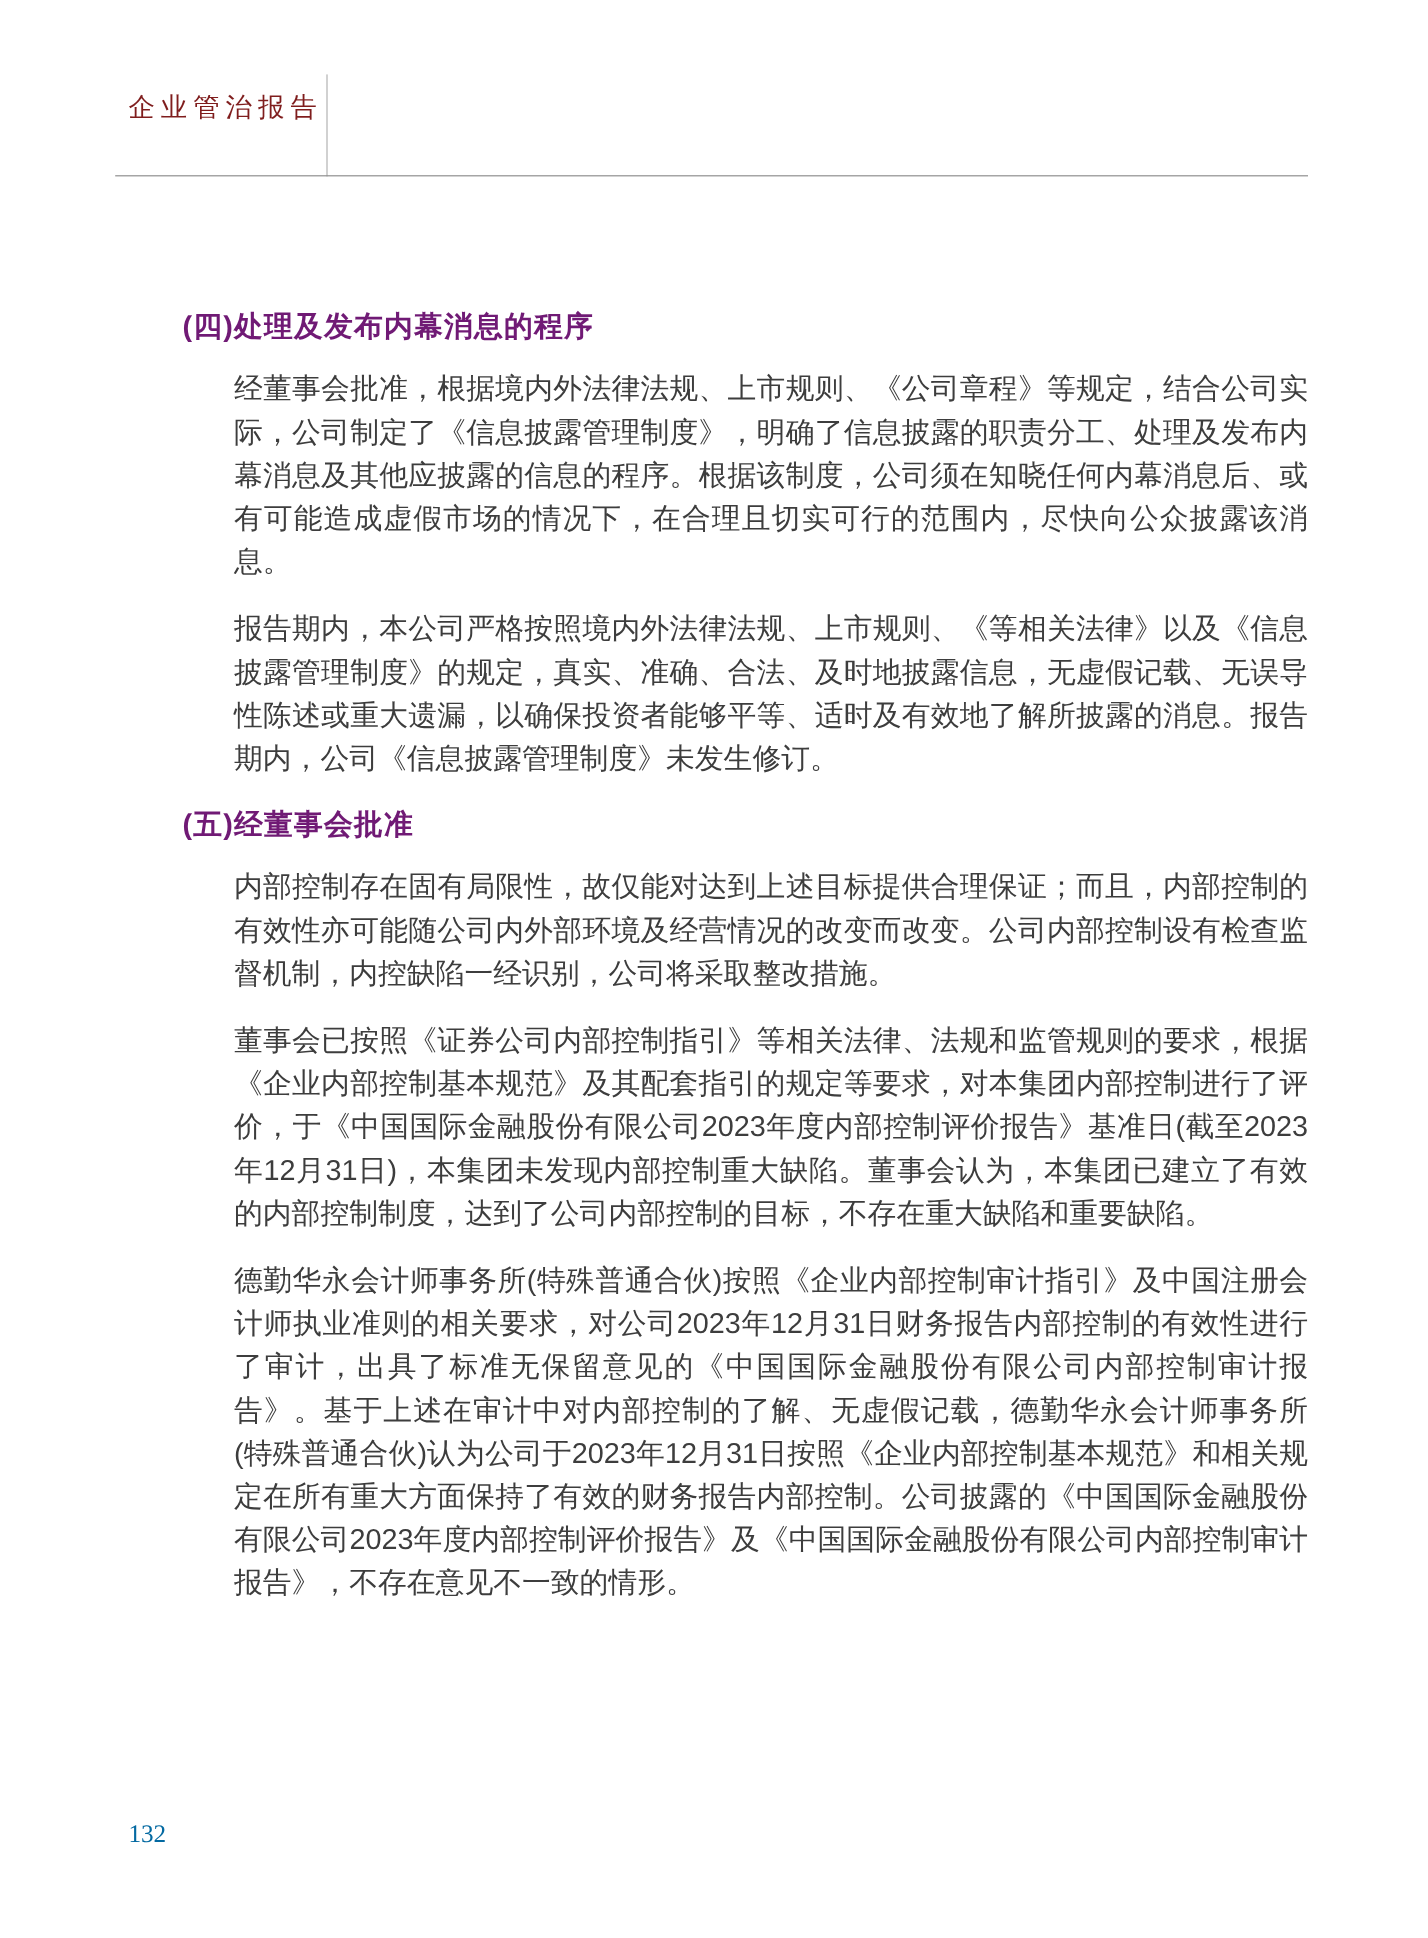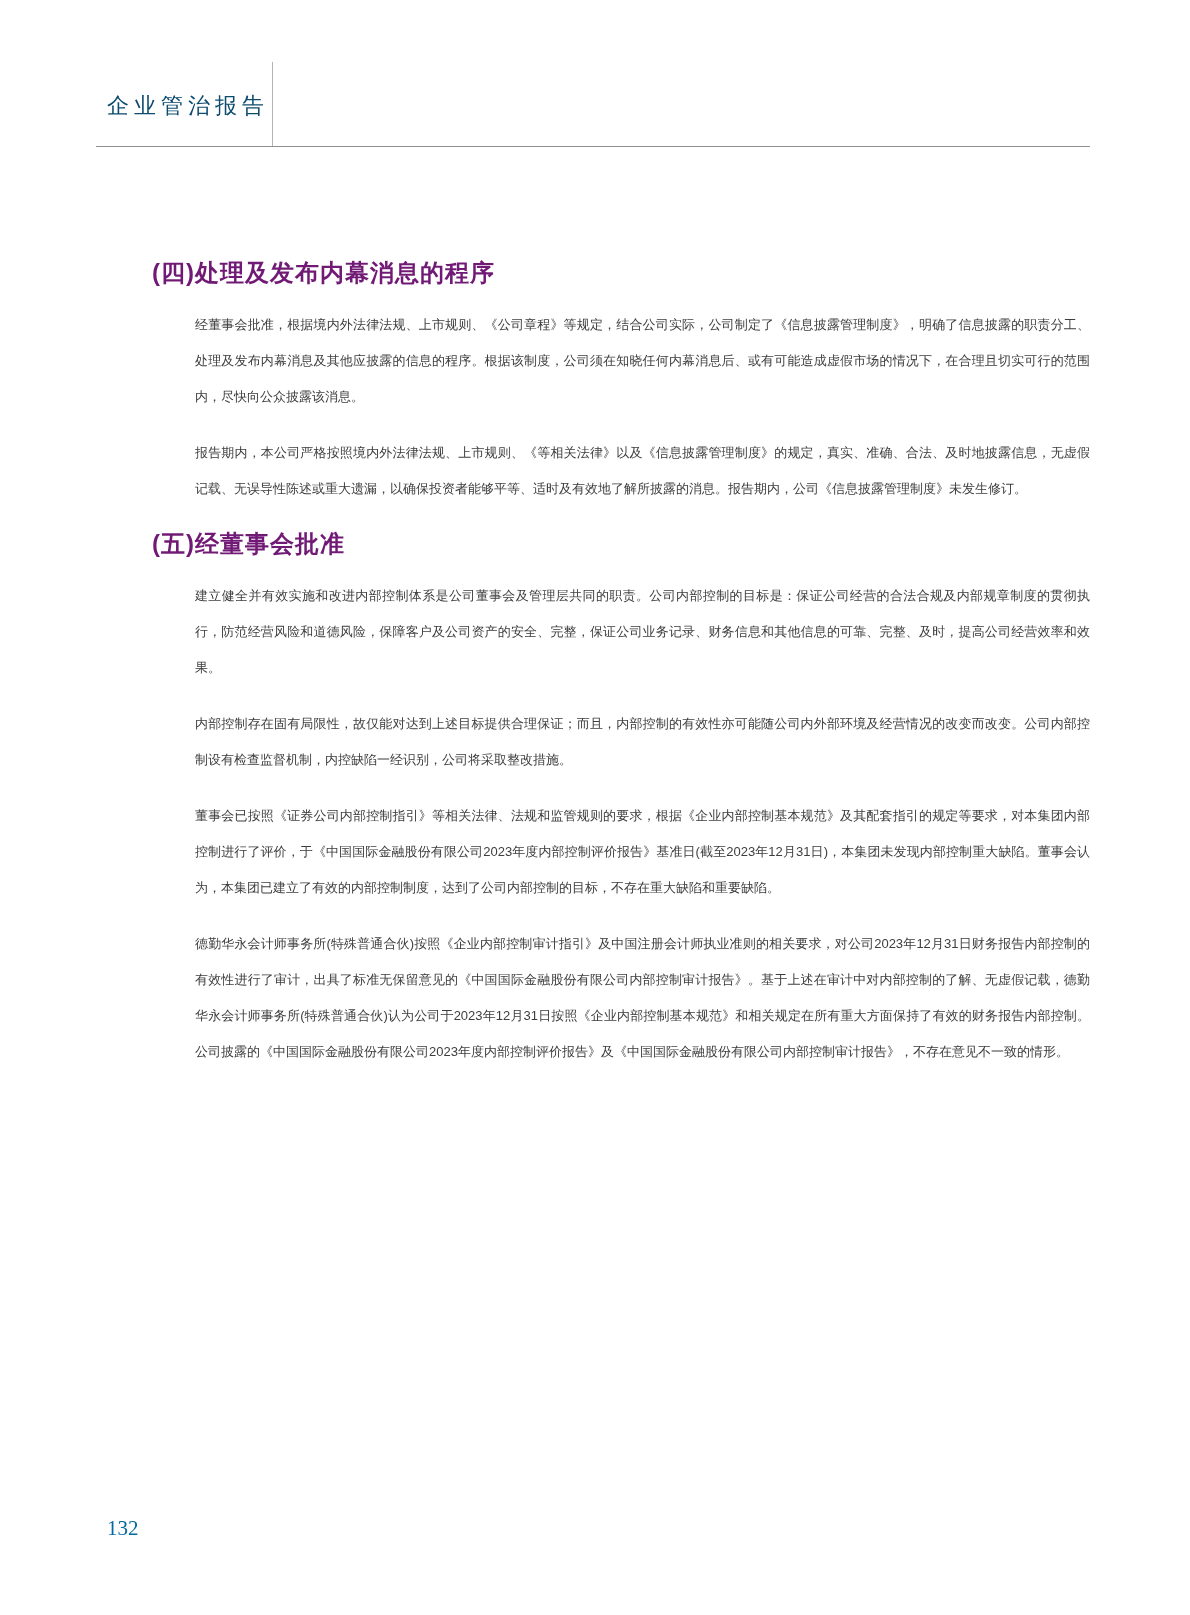--- a/index.html
+++ b/index.html
@@ -11,24 +11,24 @@
     position: relative;
     width: 1190px;
     height: 1615px;
     font-family: "Liberation Sans", sans-serif;
     overflow: hidden;
   }
   
   .header-title {
     position: absolute;
     left: 107px;
-    top: 91px;
+    top: 75px;
     font-size: 22px;
     letter-spacing: 5px;
-    color: #0c4a6e;
+    color: #7f1d1d;
     white-space: nowrap;
   }
   .header-vline {
     position: absolute;
     left: 272px;
     top: 62px;
     width: 1px;
     height: 85px;
     background: #b3b3b3;
   }
@@ -51,21 +51,21 @@
     margin: 0 0 16px 0;
     font-size: 24px;
     line-height: 34px;
     font-weight: 700;
     letter-spacing: 1px;
     color: #701a75;
   }
   p.body-para {
     margin: 17px 0 20px 43px;
     width: 895px;
-    font-size: 13px;
+    font-size: 24px;
     line-height: 36px;
     color: #3d3d3d;
     text-align: justify;
     text-justify: inter-ideograph;
   }
   
   .page-number {
     position: absolute;
     left: 107px;
     top: 1516px;
@@ -86,21 +86,20 @@
 <main>
 
   <section>
     <h2 class="sec-heading">(四)处理及发布内幕消息的程序</h2>
     <p class="body-para">经董事会批准，根据境内外法律法规、上市规则、《公司章程》等规定，结合公司实际，公司制定了《信息披露管理制度》，明确了信息披露的职责分工、处理及发布内幕消息及其他应披露的信息的程序。根据该制度，公司须在知晓任何内幕消息后、或有可能造成虚假市场的情况下，在合理且切实可行的范围内，尽快向公众披露该消息。</p>
     <p class="body-para">报告期内，本公司严格按照境内外法律法规、上市规则、《等相关法律》以及《信息披露管理制度》的规定，真实、准确、合法、及时地披露信息，无虚假记载、无误导性陈述或重大遗漏，以确保投资者能够平等、适时及有效地了解所披露的消息。报告期内，公司《信息披露管理制度》未发生修订。</p>
   </section>
 
   <section>
     <h2 class="sec-heading">(五)经董事会批准</h2>
-    <p class="body-para">建立健全并有效实施和改进内部控制体系是公司董事会及管理层共同的职责。公司内部控制的目标是：保证公司经营的合法合规及内部规章制度的贯彻执行，防范经营风险和道德风险，保障客户及公司资产的安全、完整，保证公司业务记录、财务信息和其他信息的可靠、完整、及时，提高公司经营效率和效果。</p>
     <p class="body-para">内部控制存在固有局限性，故仅能对达到上述目标提供合理保证；而且，内部控制的有效性亦可能随公司内外部环境及经营情况的改变而改变。公司内部控制设有检查监督机制，内控缺陷一经识别，公司将采取整改措施。</p>
     <p class="body-para">董事会已按照《证券公司内部控制指引》等相关法律、法规和监管规则的要求，根据《企业内部控制基本规范》及其配套指引的规定等要求，对本集团内部控制进行了评价，于《中国国际金融股份有限公司2023年度内部控制评价报告》基准日(截至2023年12月31日)，本集团未发现内部控制重大缺陷。董事会认为，本集团已建立了有效的内部控制制度，达到了公司内部控制的目标，不存在重大缺陷和重要缺陷。</p>
     <p class="body-para">德勤华永会计师事务所(特殊普通合伙)按照《企业内部控制审计指引》及中国注册会计师执业准则的相关要求，对公司2023年12月31日财务报告内部控制的有效性进行了审计，出具了标准无保留意见的《中国国际金融股份有限公司内部控制审计报告》。基于上述在审计中对内部控制的了解、无虚假记载，德勤华永会计师事务所(特殊普通合伙)认为公司于2023年12月31日按照《企业内部控制基本规范》和相关规定在所有重大方面保持了有效的财务报告内部控制。公司披露的《中国国际金融股份有限公司2023年度内部控制评价报告》及《中国国际金融股份有限公司内部控制审计报告》，不存在意见不一致的情形。</p>
   </section>
 
 </main>
 
 <footer>
   <div class="page-number">132</div>
 </footer>

